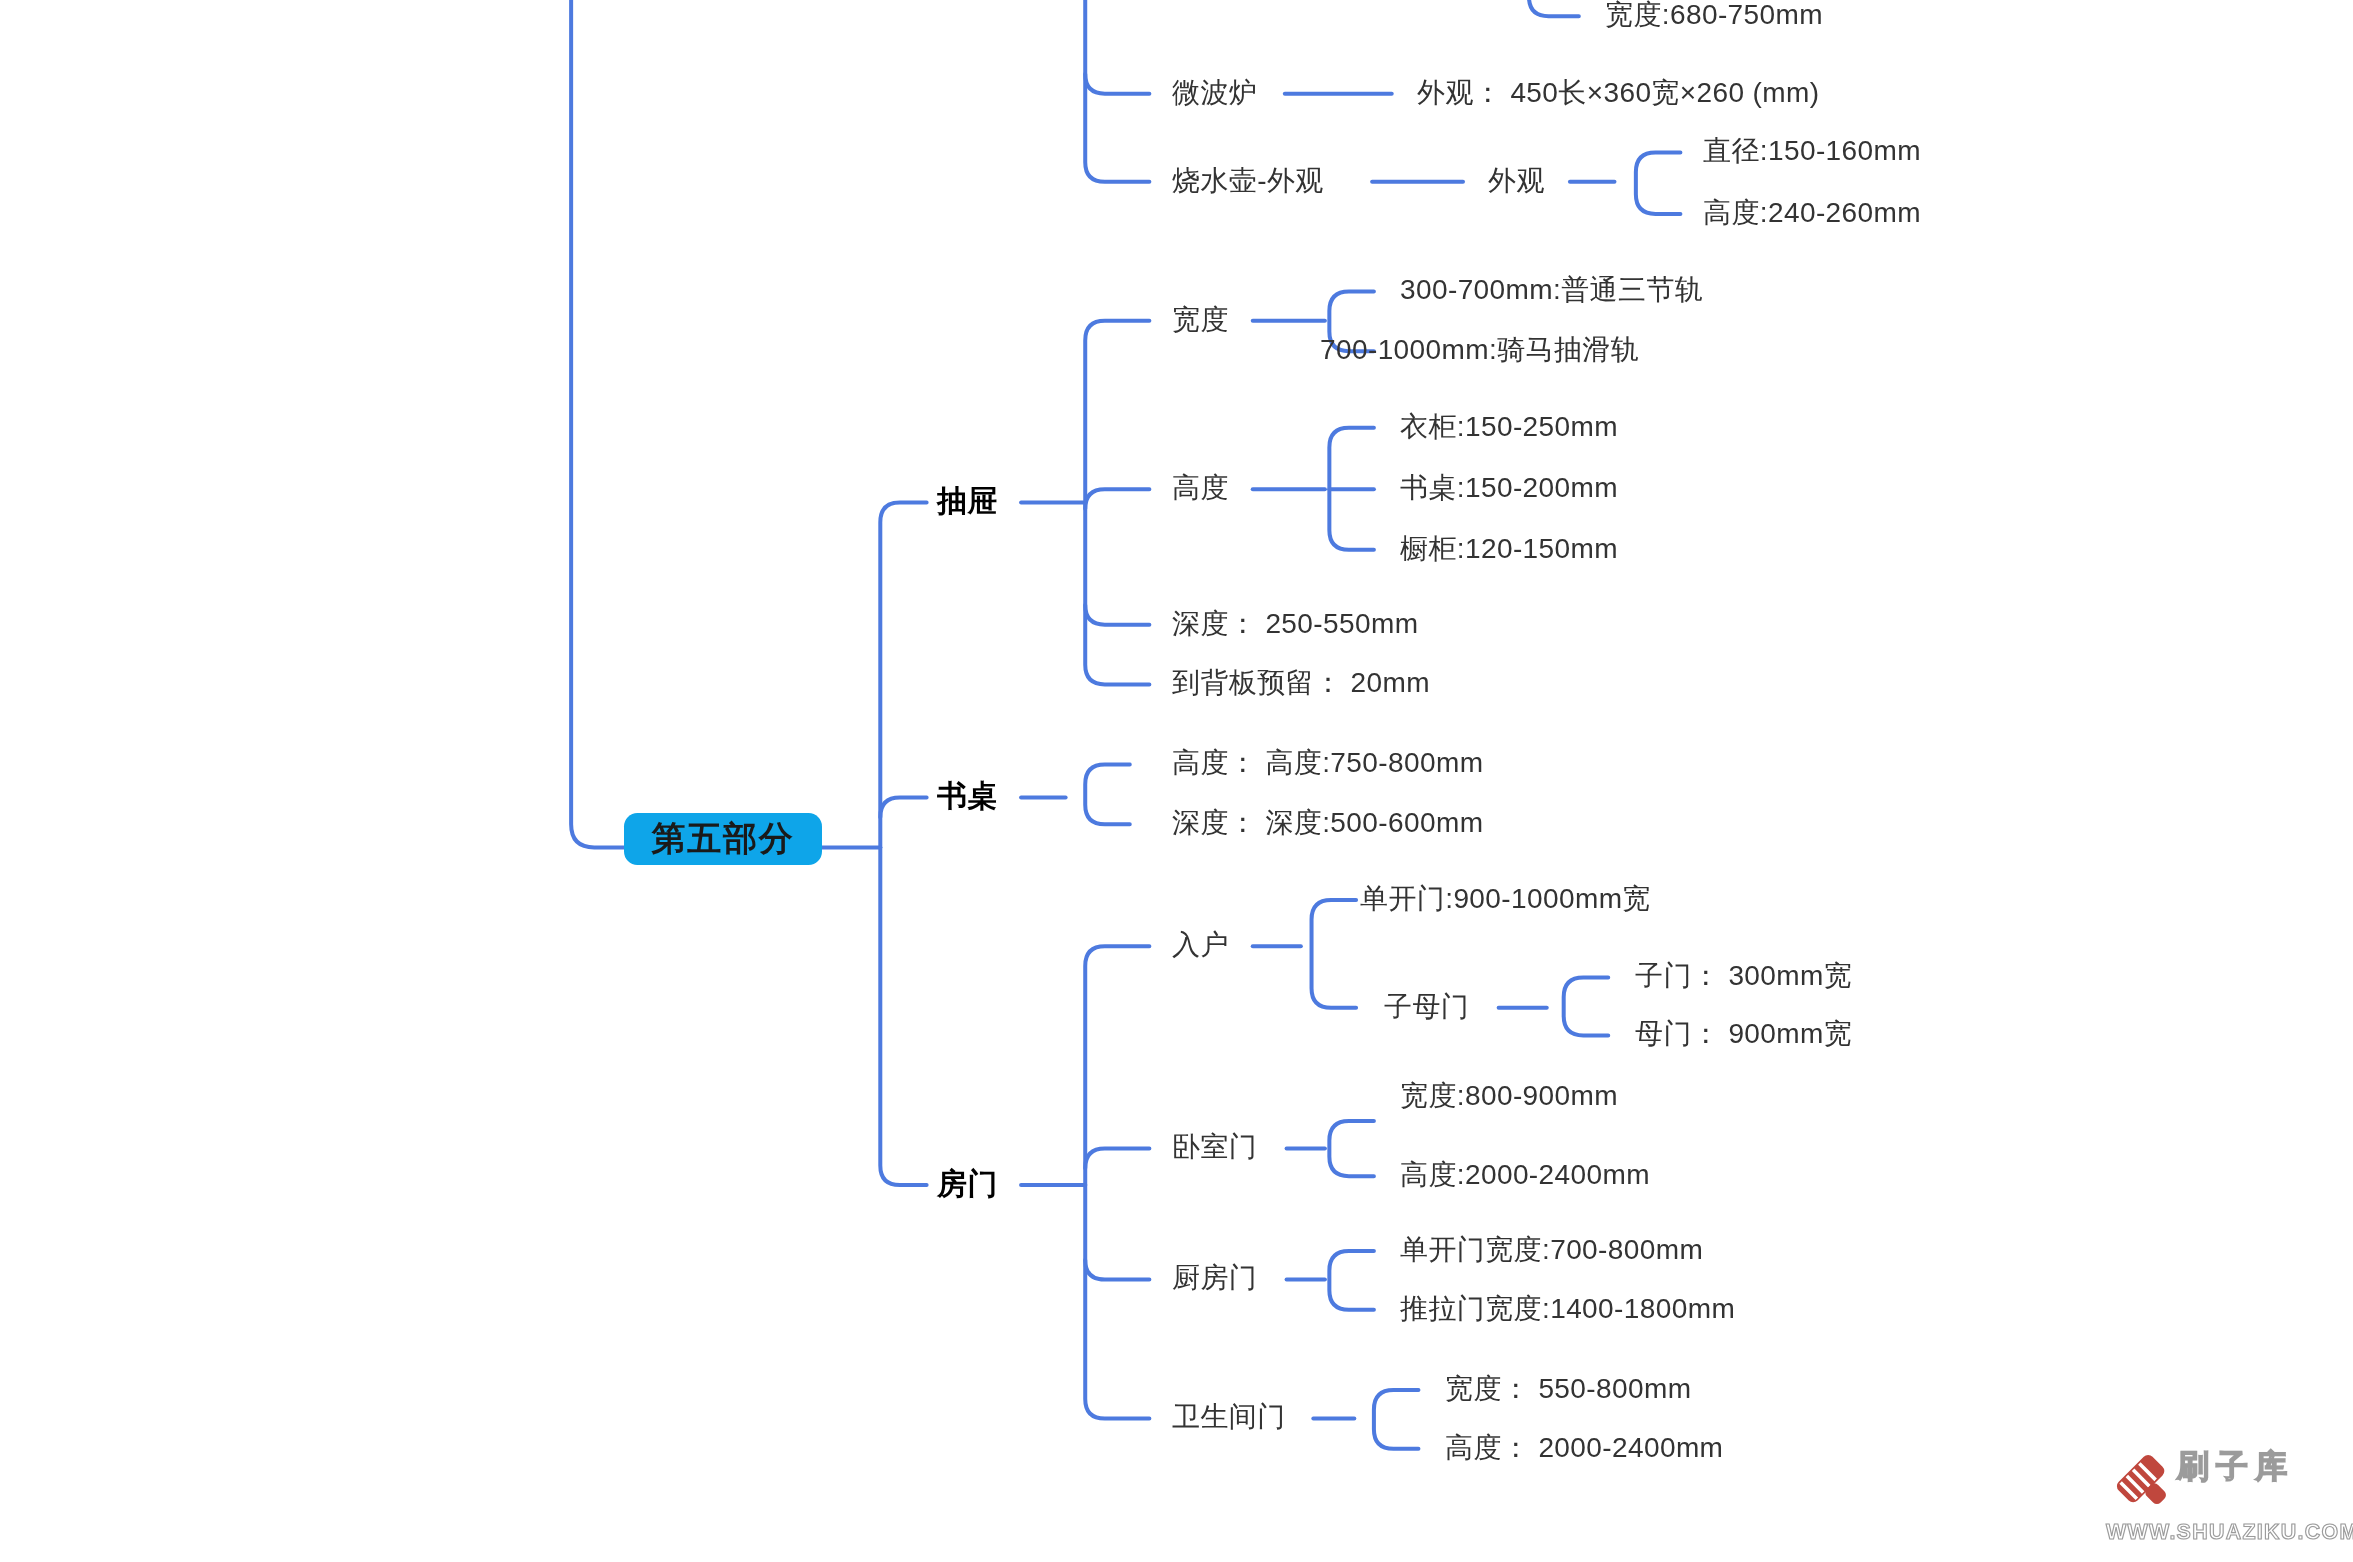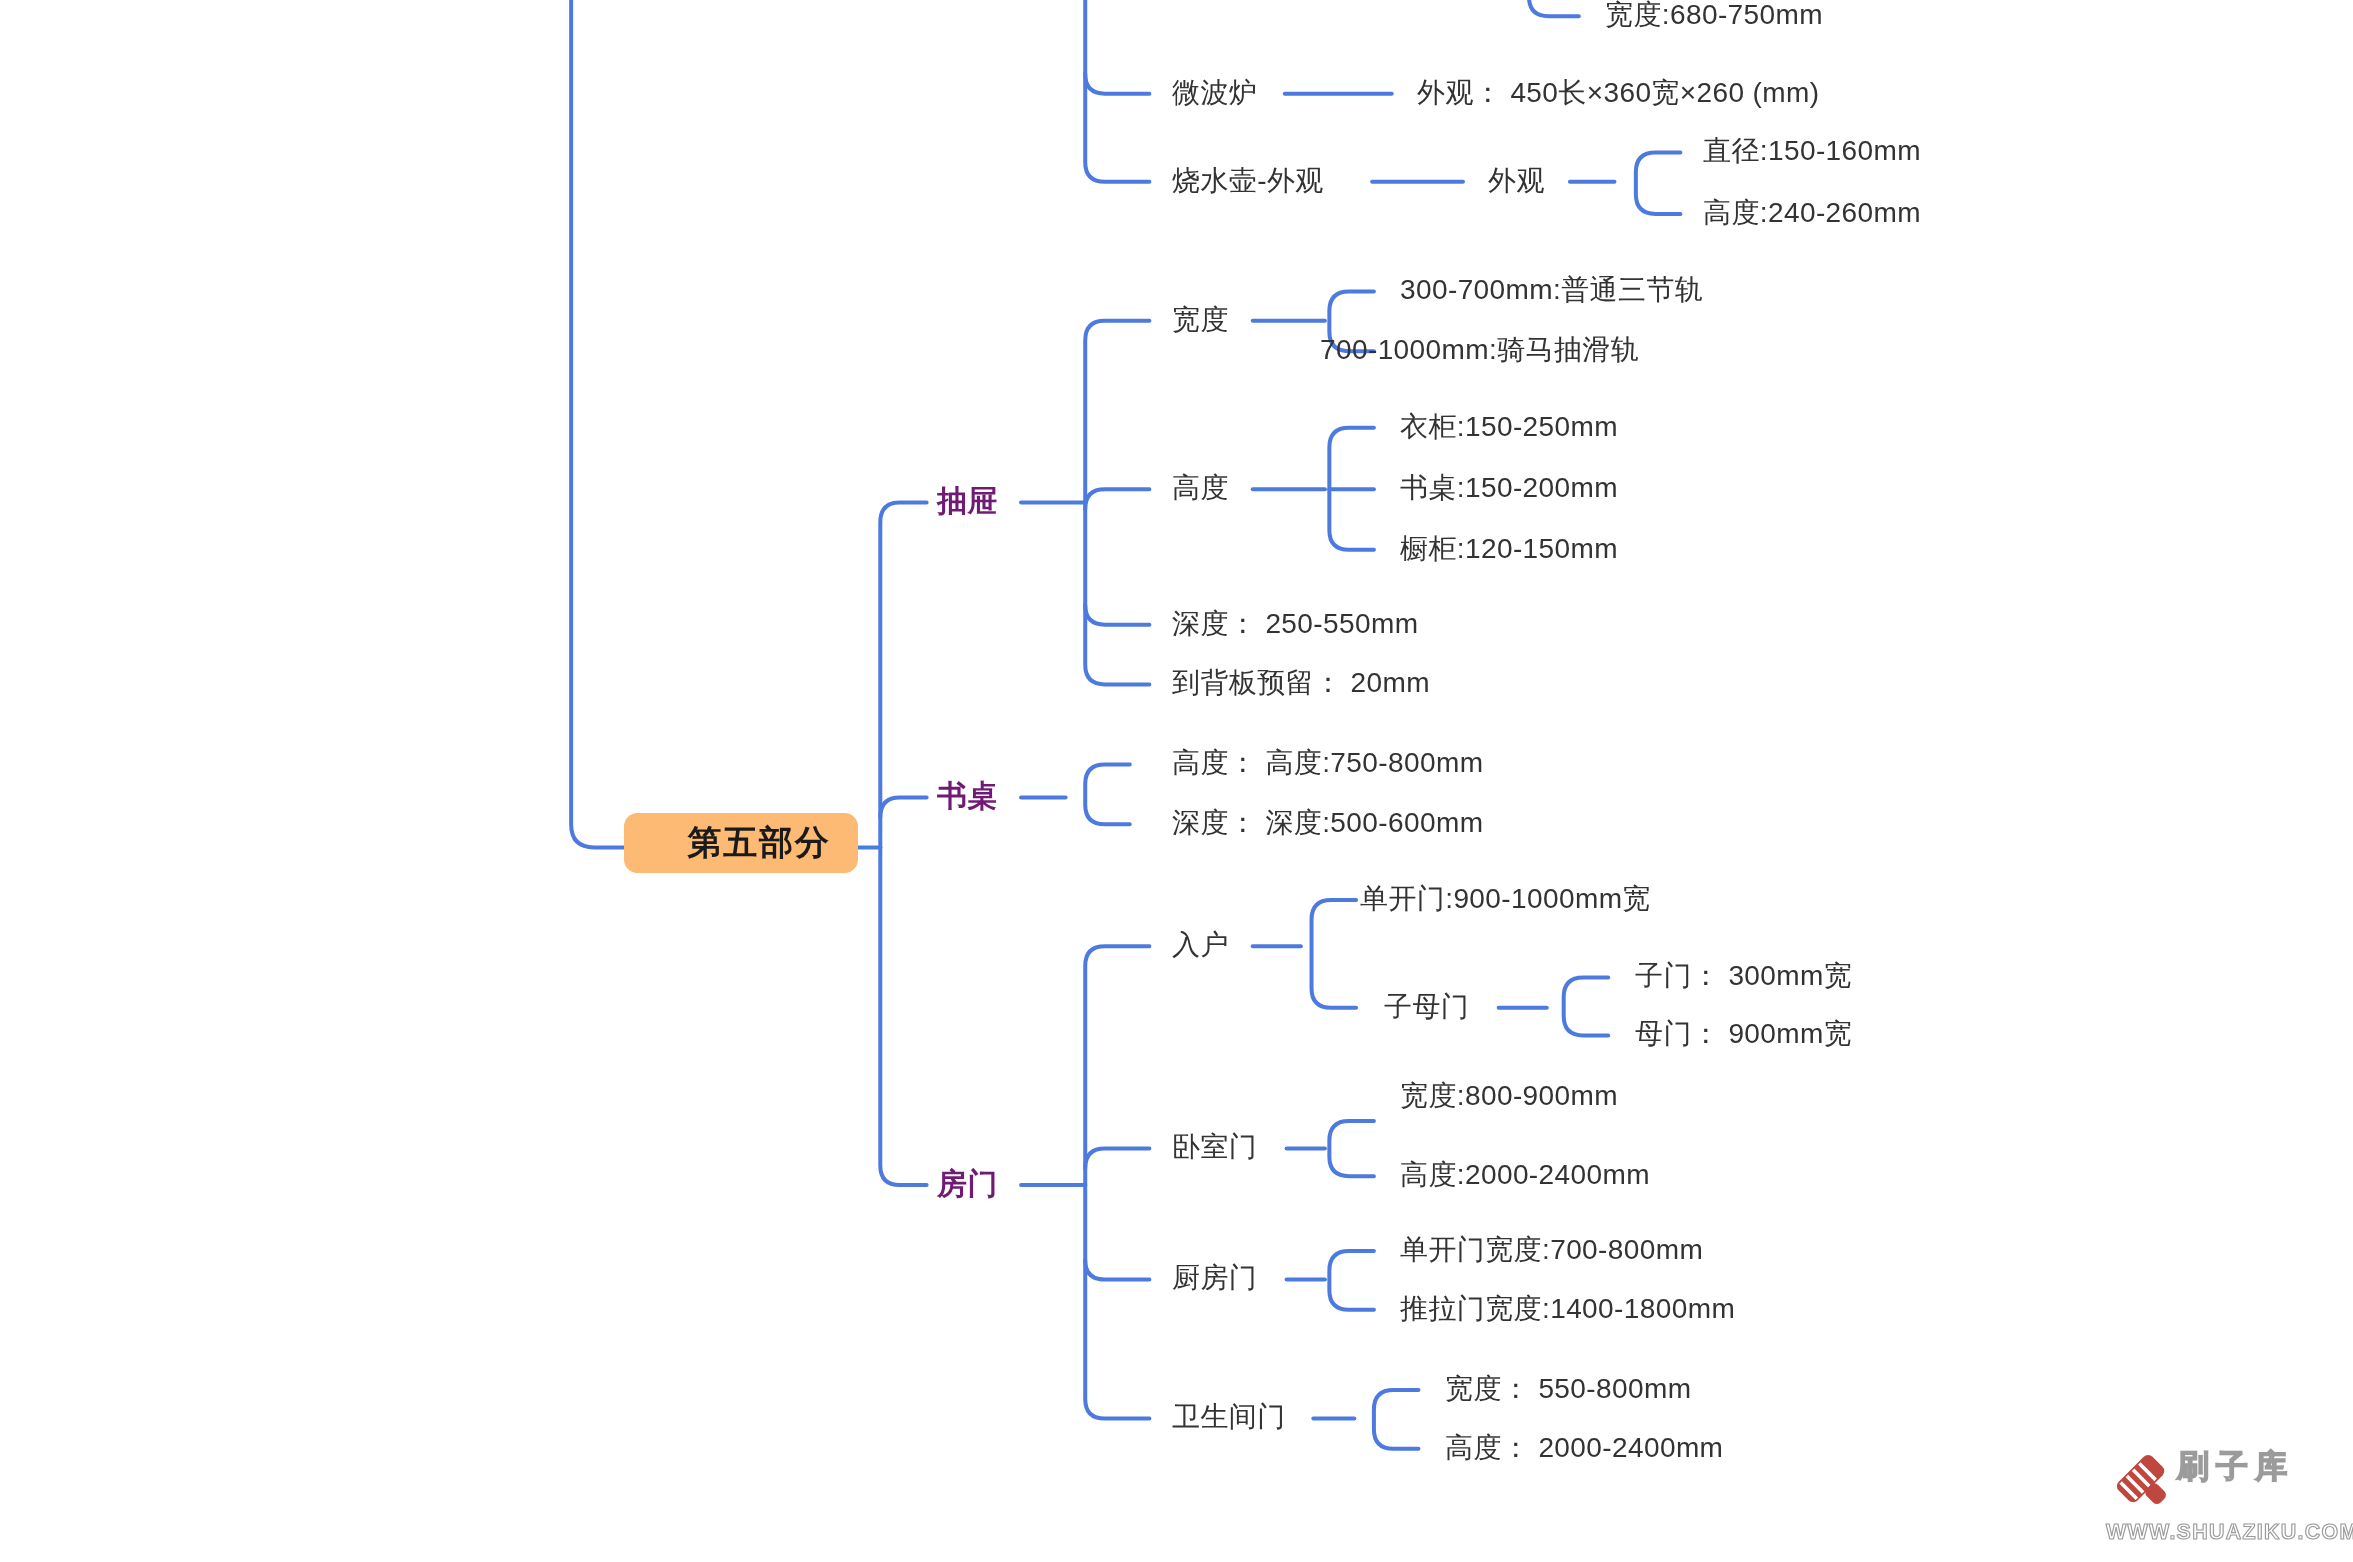--- a/index.html
+++ b/index.html
@@ -11,26 +11,26 @@
     font-family:"Liberation Sans","DejaVu Sans",sans-serif;
     text-decoration:underline;
   }
   .connectors{position:absolute;left:0;top:0;width:2354px;height:1563px;}
   .connectors path{fill:none;stroke:#4d7adf;stroke-width:4.5;stroke-linecap:round;}
   .lbl{
     position:absolute;white-space:nowrap;line-height:1;
     transform:translateY(-52%);
     font-size:28px;color:#333333;letter-spacing:0.4px;
   }
-  .lbl.bold{font-weight:700;font-size:30px;color:#701a75;}
+  .lbl.bold{font-weight:700;font-size:30px;color:#000000;}
   .rootnode{
-    position:absolute;left:624px;top:813px;width:198px;height:60px;
-    background:#fdba74;border-radius:13.4px;
+    position:absolute;left:624px;top:813px;width:198px;height:52px;
+    background:#0ea5e9;border-radius:13.4px;
     display:flex;align-items:center;justify-content:center;
-    font-size:34px;font-weight:700;color:#1a1a1a;letter-spacing:1.8px;padding-left:36px;
+    font-size:34px;font-weight:700;color:#1a1a1a;letter-spacing:1.8px;
   }
   .watermark{position:absolute;left:2099px;top:1438px;width:249px;height:116px;}
   .wm-brand{
     position:absolute;left:78px;top:7.1px;
     font-size:32px;font-weight:700;letter-spacing:7.1px;
     color:#ffffff;-webkit-text-stroke:1.4px #9b9b9b;
     text-shadow:0 0 0.9px #9b9b9b;
   }
   .wm-url{
     position:absolute;left:7.1px;top:82px;

